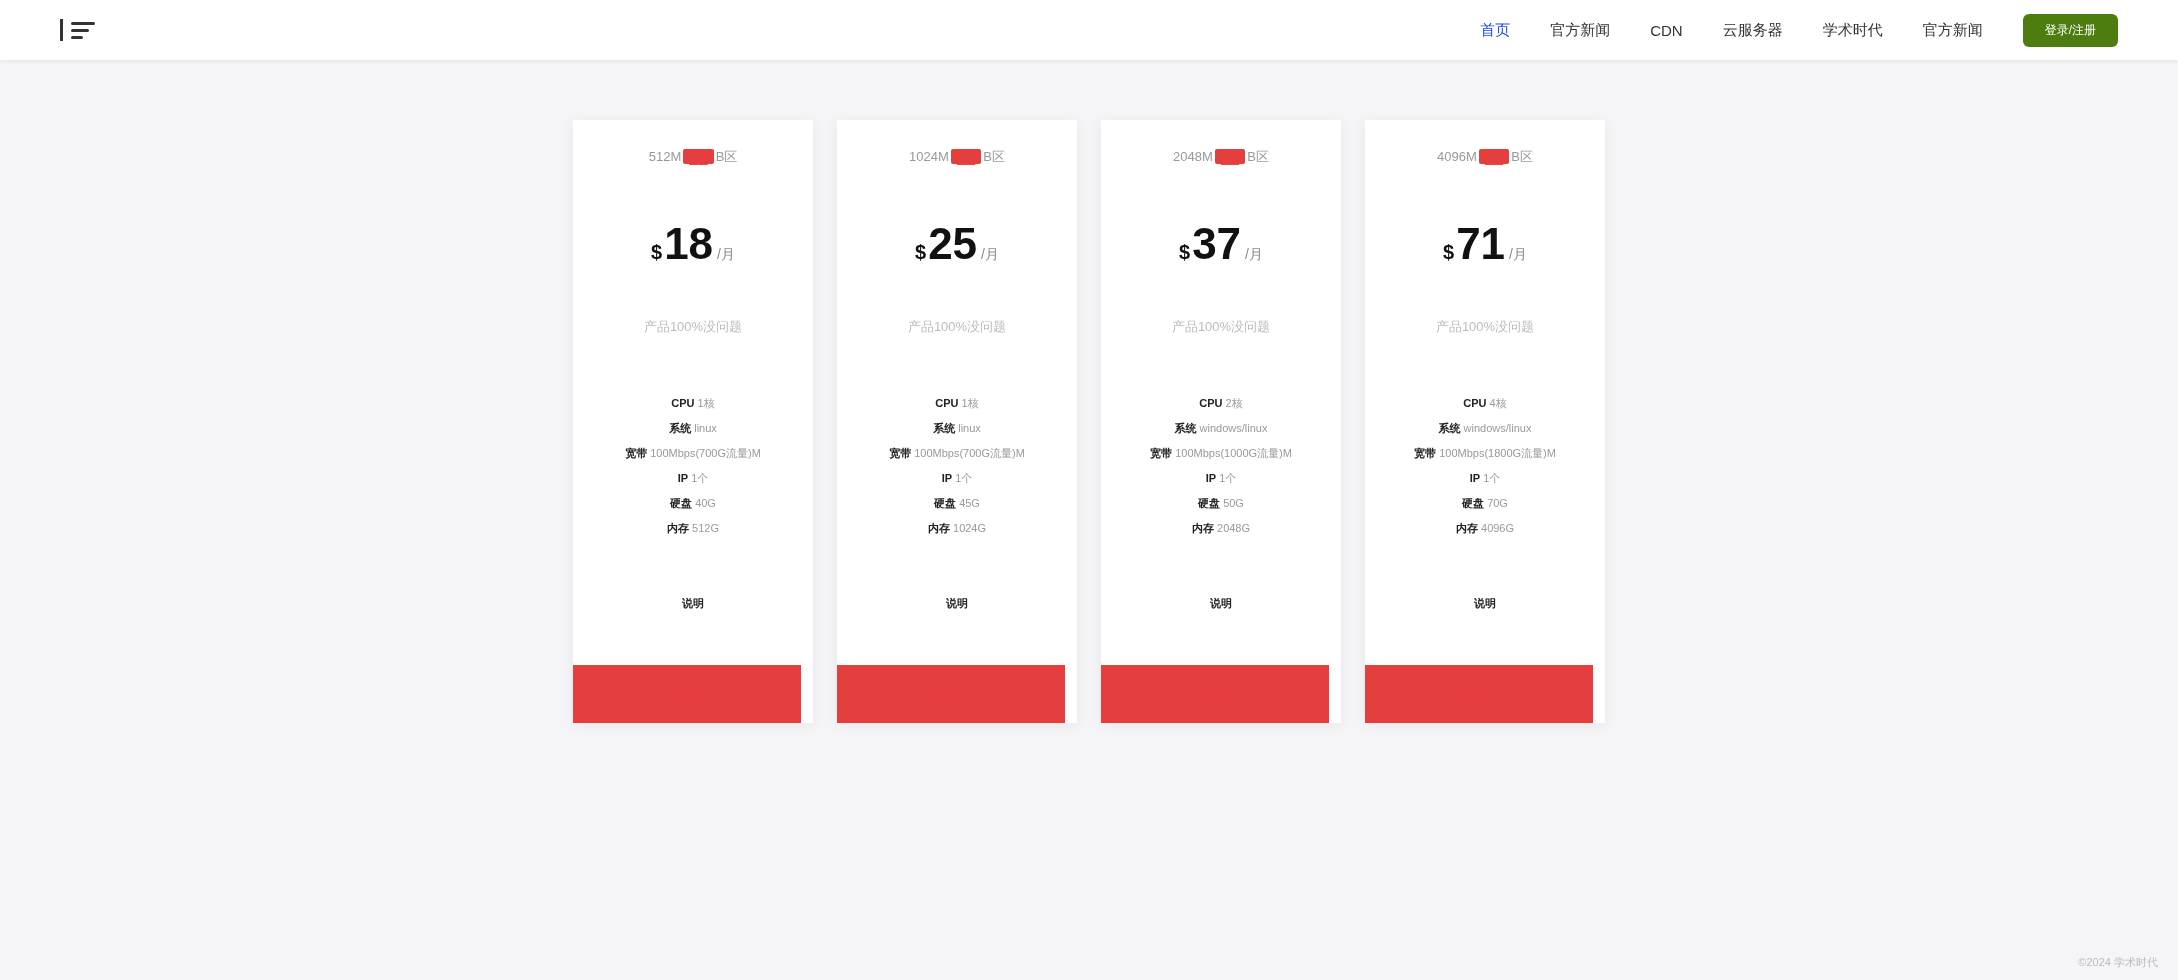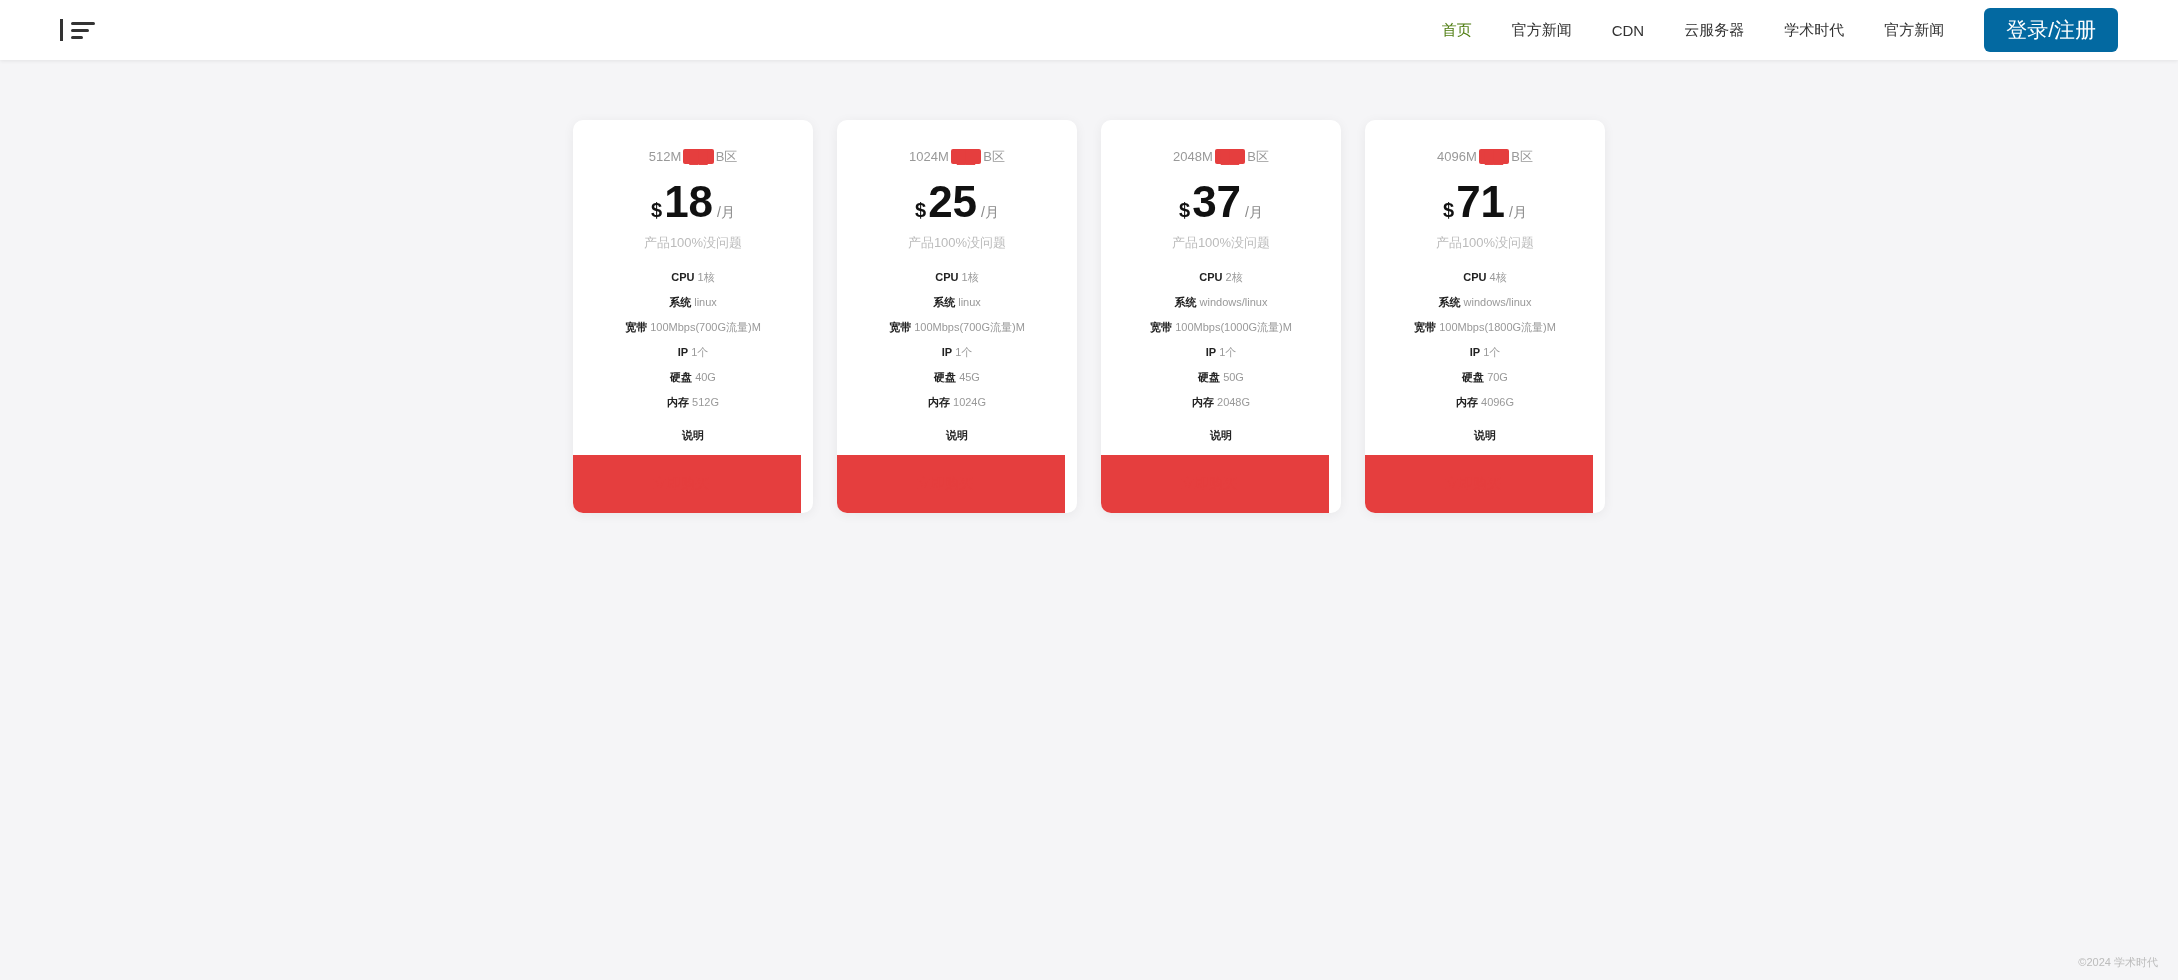--- a/index.html
+++ b/index.html
@@ -51,51 +51,52 @@
       align-items: center;
       gap: 40px;
     }
     .nav-item {
       font-size: 15px;
       color: #333;
       cursor: pointer;
       text-decoration: none;
     }
     .nav-item.active {
-      color: #4d7c0f;
+      color: #1d4ed8;
     }
     .nav-login {
-      background: #0369a1;
+      background: #4d7c0f;
       color: #fff;
       border: none;
       padding: 8px 22px;
       border-radius: 6px;
-      font-size: 21px;
+      font-size: 12px;
       cursor: pointer;
     }
 
     
     main {
       padding: 60px 40px 60px;
       display: flex;
       justify-content: center;
       gap: 24px;
     }
 
     
     .card {
       background: #fff;
-      border-radius: 10px;
+      border-radius: 0;
       width: 240px;
       padding: 28px 24px 0;
       display: flex;
       flex-direction: column;
       align-items: center;
       box-shadow: 0 2px 12px rgba(0,0,0,0.06);
       overflow: hidden;
+      gap: 42px;
     }
 
     .card-tag {
       font-size: 13px;
       color: #999;
       margin-bottom: 14px;
       text-align: center;
     }
     .card-tag .redacted {
       display: inline-block;

